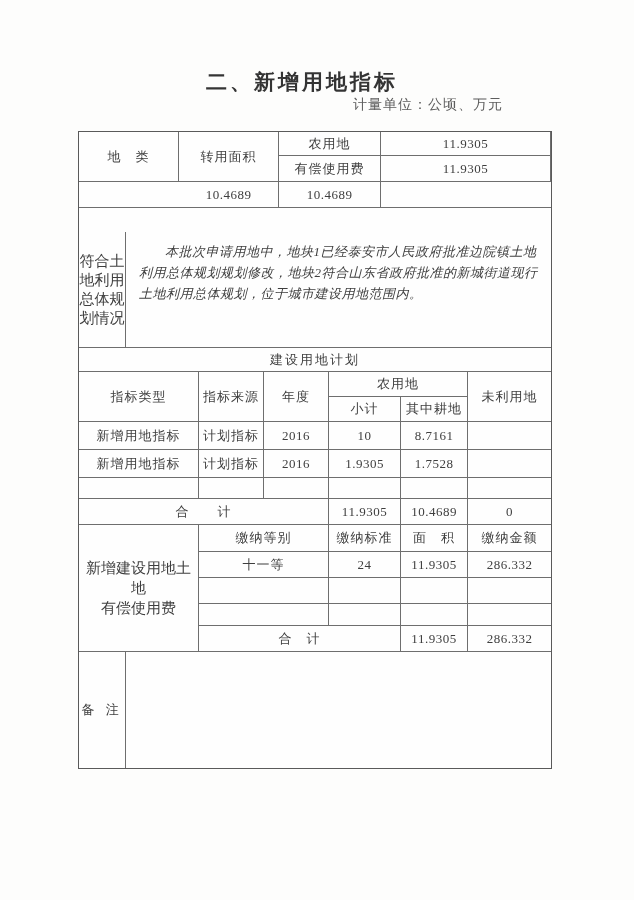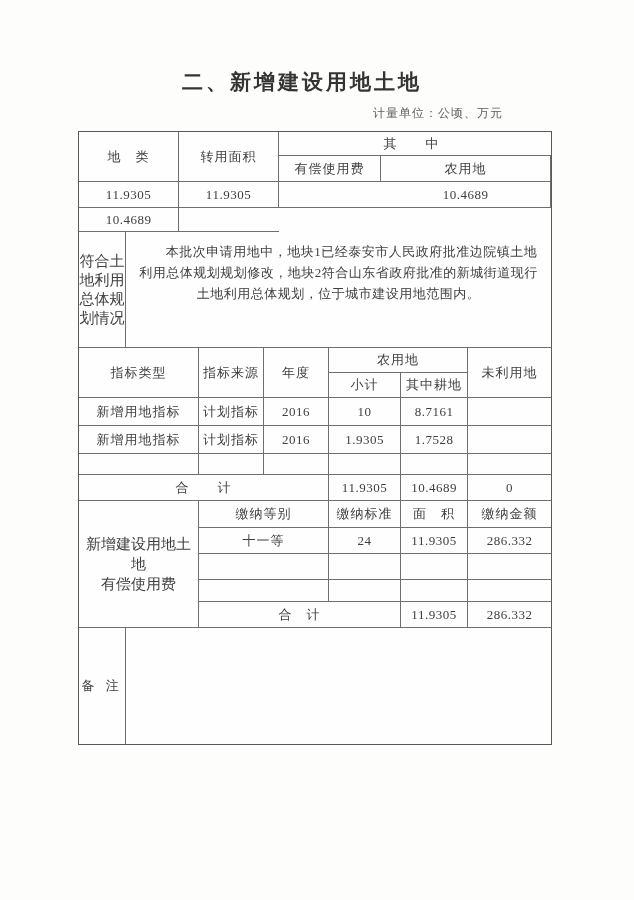--- a/index.html
+++ b/index.html
@@ -11,22 +11,22 @@
     position:relative;
   }
   .page { position:absolute; inset:0; background:#fdfdfc; }
 
   .doc-title {
     position:absolute; top:68px; left:0; width:604px;
     text-align:center; font-size:21px; font-weight:bold;
     letter-spacing:3px; color:#343434;
   }
   .unit-note {
-    position:absolute; top:105px; right:131px;
-    font-size:12px; letter-spacing:1px; color:#5d5d5d;
+    position:absolute; top:96px; right:131px;
+    font-size:14px; letter-spacing:1px; color:#5d5d5d;
   }
 
   .tbl {
     position:absolute; top:131px; left:78px;
     width:474px; border:1px solid #5a5a5a; background:#fefefe;
   }
 
   
   .c {
     border-right:1px solid #6e6e6e;
@@ -43,22 +43,22 @@
           grid-template-rows:24px 26px 26px 24px; }
   .a-cat   { grid-area:1/1/3/2; }
   .a-area  { grid-area:1/2/3/3; }
   .a-among { grid-area:1/3/2/5; letter-spacing:8px; }
   .a-coll  { grid-area:2/3/3/4; }
   .a-state { grid-area:2/4/3/5; }
 
   .secB { display:grid; grid-template-columns:47px 425px; height:116px; }
   .vlabel { flex-direction:column; line-height:19px; letter-spacing:0; font-size:15px; }
   .para {
-    display:block; text-align:center; padding:9px 13px 0 13px;
-    text-indent:26px; font-size:13px; line-height:21px; letter-spacing:0.5px;
+    display:block; text-align:left; padding:9px 13px 0 13px;
+    text-indent:26px; font-size:13px; line-height:21px; letter-spacing:0.5px;font-style:italic;
   }
 
   .secC { height:24px; }
   .secC .c { height:100%; font-weight:normal; letter-spacing:2px; }
 
   .secD { display:grid; grid-template-columns:120px 65px 65px 72px 67px 83px;
           grid-template-rows:25px 25px 28px 28px 21px 26px; }
   .d-type   { grid-area:1/1/3/2; }
   .d-src    { grid-area:1/2/3/3; }
   .d-year   { grid-area:1/3/3/4; }
@@ -76,29 +76,28 @@
   .e-t1 { grid-area:5/4/6/5; } .e-t2 { grid-area:5/5/6/6; }
 
   .secF { display:grid; grid-template-columns:47px 425px; height:116px; }
   .f-label { letter-spacing:4px; }
 </style>
 </head>
 <body>
 
 <div class="page">
 
-  <div class="doc-title">二、新增建设用地土地</div>
+  <div class="doc-title">二、新增用地指标</div>
   <div class="unit-note">计量单位：公顷、万元</div>
 
   <div class="tbl">
 
     <div class="secA">
       <div class="c a-cat">地　类</div>
       <div class="c a-area">转用面积</div>
-      <div class="c a-among nbr">其　中</div>
       <div class="c a-coll">有偿使用费</div>
 
       <div class="c">农用地</div>
       <div class="c num">11.9305</div>
       <div class="c num">11.9305</div>
       <div class="c nbr"></div>
 
       <div class="c num">10.4689</div>
       <div class="c num">10.4689</div>
       <div class="c nbr"></div>
@@ -107,20 +106,23 @@
     <div class="secB">
       <div class="c vlabel">
         <span>符合土</span>
         <span>地利用</span>
         <span>总体规</span>
         <span>划情况</span>
       </div>
       <div class="c para nbr">本批次申请用地中，地块1已经泰安市人民政府批准边院镇土地利用总体规划规划修改，地块2符合山东省政府批准的新城街道现行土地利用总体规划，位于城市建设用地范围内。</div>
     </div>
 
+    <div class="secC">
+      <div class="c nbr">建设用地计划</div>
+    </div>
 
     <div class="secD">
       <div class="c d-type">指标类型</div>
       <div class="c d-year">年度</div>
       <div class="c d-src">指标来源</div>
       <div class="c d-agri">农用地</div>
       <div class="c d-unused nbr">未利用地</div>
       <div class="c d-sub1">小计</div>
       <div class="c d-sub2">其中耕地</div>
 

